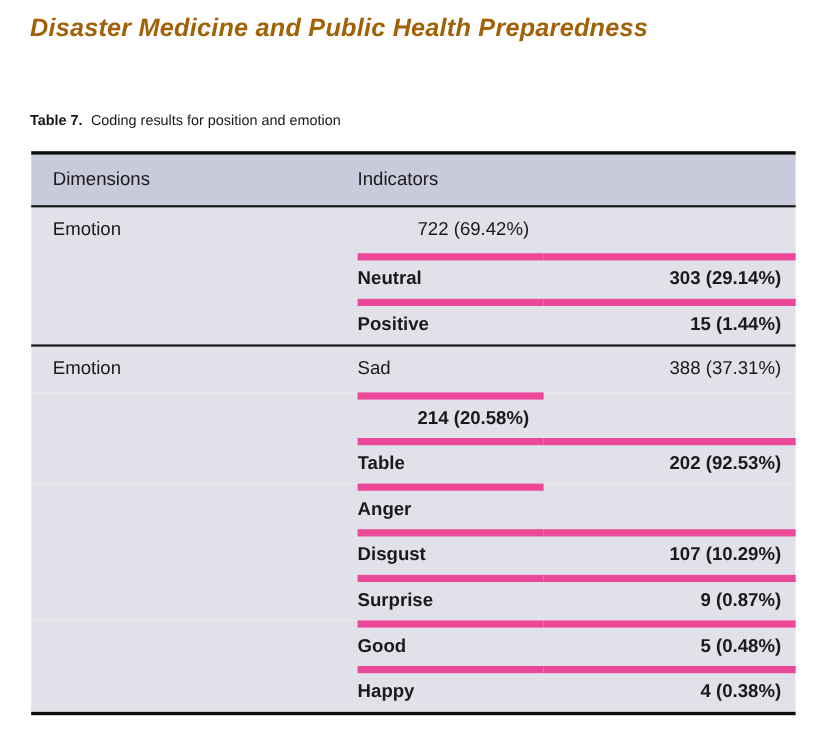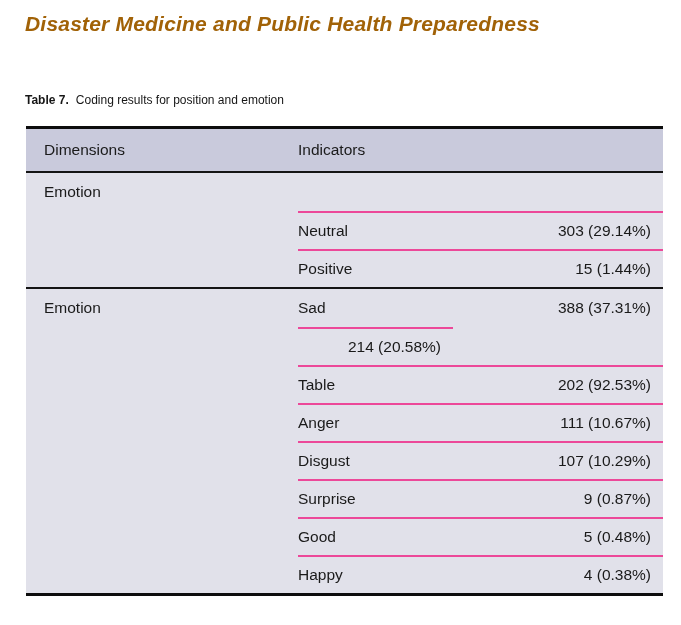--- a/index.html
+++ b/index.html
@@ -75,21 +75,22 @@
   .cell.num {
     justify-content: flex-end;
     padding-right: 12px;
   }
   .group-emotion {
     border-top: 2px solid #141414;
     text-align: center;
   }
   .row.sep .ind,
   .row.sep .num {
-    border-top: 2px solid #ec4899;
+    border-top: 6px solid #ec4899;
+    font-weight: bold;
   }
 </style>
 </head>
 <body>
 
 <div class="journal-title">Disaster Medicine and Public Health Preparedness</div>
 
 <div class="caption">
   <span class="caption-label">Table 7.</span><span class="caption-text">Coding results for position and emotion</span>
 </div>
@@ -97,20 +98,21 @@
 <div class="table">
 
   <div class="thead">
     <div class="cell dim">Dimensions</div>
     <div class="cell ind">Indicators</div>
   </div>
 
   <div class="group group-position">
     <div class="row">
       <div class="cell dim">Emotion</div>
+      <div class="cell num">722 (69.42%)</div>
     </div>
     <div class="row sep">
       <div class="cell dim"></div>
       <div class="cell ind">Neutral</div>
       <div class="cell num">303 (29.14%)</div>
     </div>
     <div class="row sep">
       <div class="cell dim"></div>
       <div class="cell ind">Positive</div>
       <div class="cell num">15 (1.44%)</div>
@@ -128,21 +130,20 @@
       <div class="cell num">214 (20.58%)</div>
     </div>
     <div class="row sep">
       <div class="cell dim"></div>
       <div class="cell ind">Table</div>
       <div class="cell num">202 (92.53%)</div>
     </div>
     <div class="row sep">
       <div class="cell dim"></div>
       <div class="cell ind">Anger</div>
-      <div class="cell num">111 (10.67%)</div>
     </div>
     <div class="row sep">
       <div class="cell dim"></div>
       <div class="cell ind">Disgust</div>
       <div class="cell num">107 (10.29%)</div>
     </div>
     <div class="row sep">
       <div class="cell dim"></div>
       <div class="cell ind">Surprise</div>
       <div class="cell num">9 (0.87%)</div>

